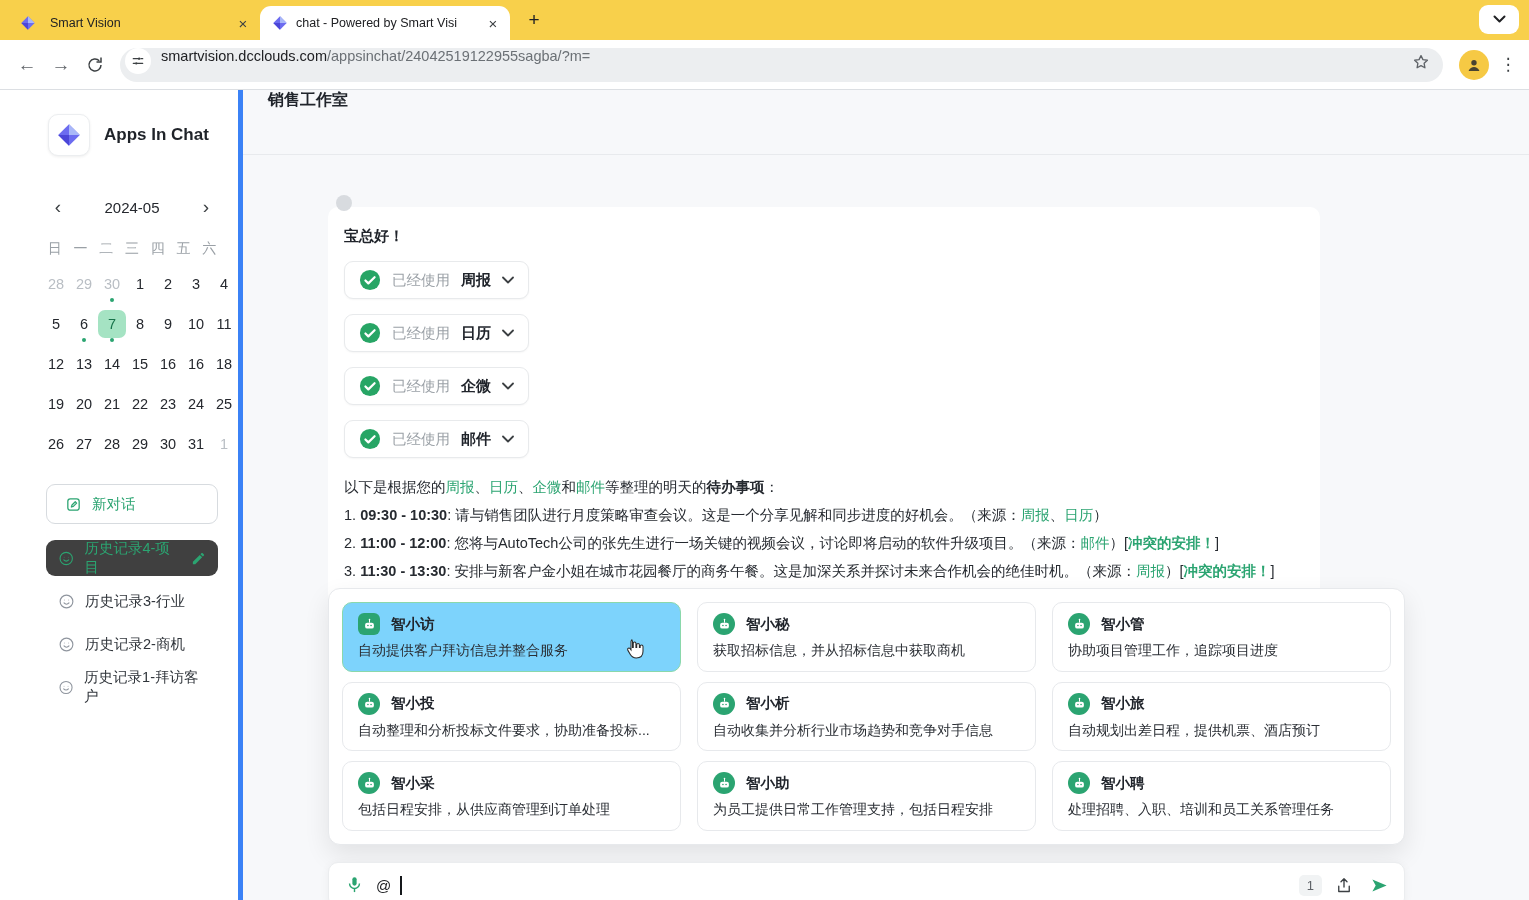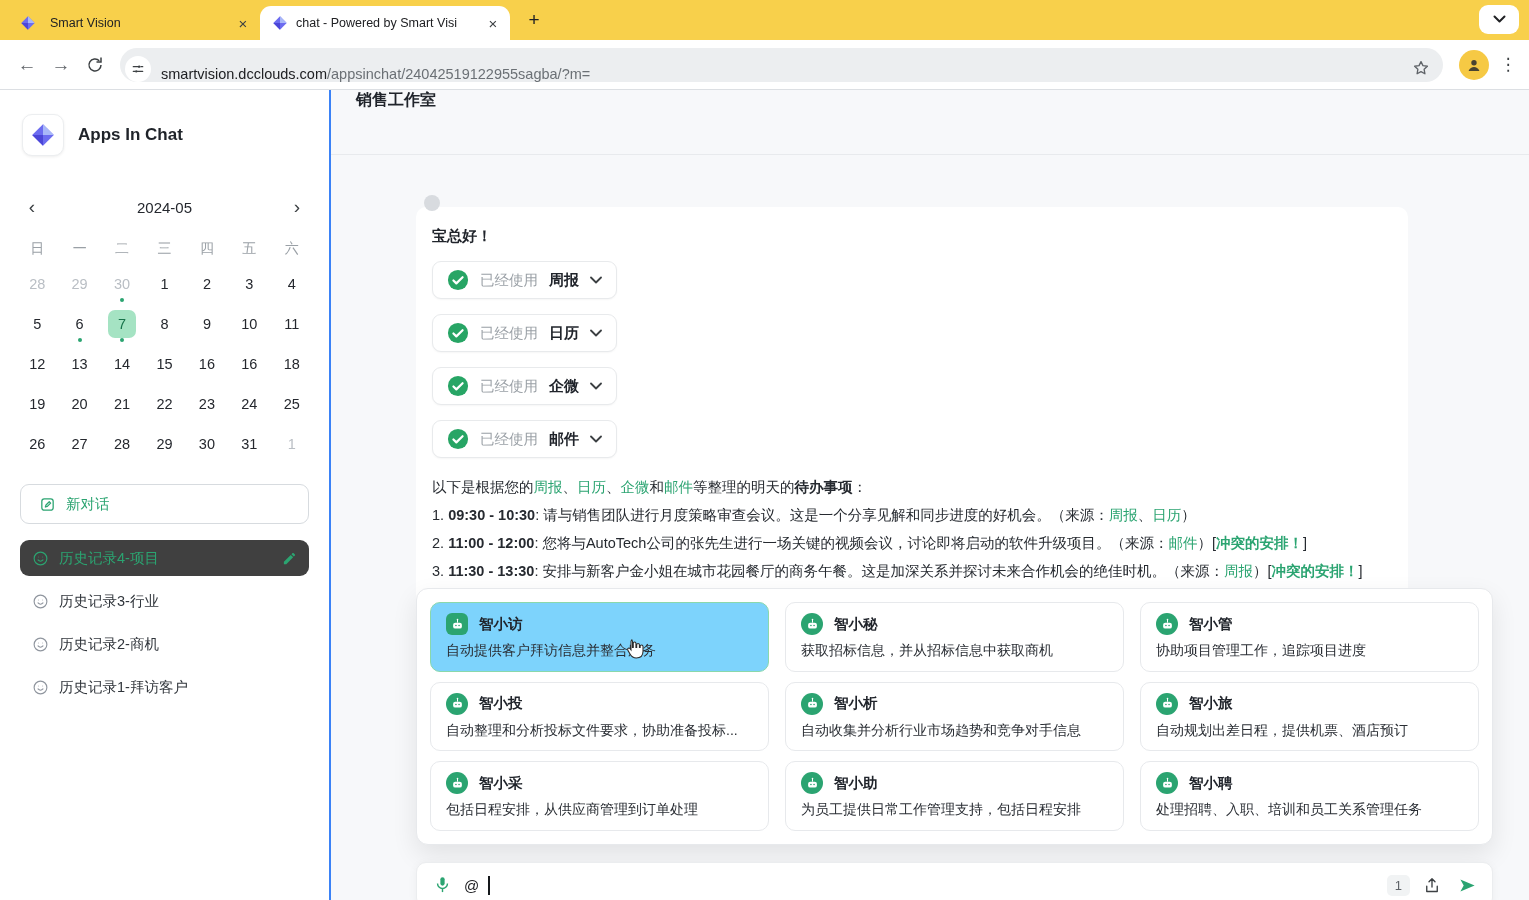--- a/index.html
+++ b/index.html
@@ -12,31 +12,31 @@
   .tab-inactive{width:252px;margin-left:8px;gap:14px;}
   .tab-active{width:250px;background:#fff;border-radius:11px 11px 0 0;}
   .favicon{width:16px;height:16px;flex:none;}
   .tab-title{flex:1;white-space:nowrap;overflow:hidden;}
   .tab-close{width:18px;height:18px;border-radius:50%;display:flex;align-items:center;justify-content:center;font-size:15px;color:#3C4043;flex:none;}
   .newtab-btn{width:28px;height:28px;margin:0 0 6px 10px;display:flex;align-items:center;justify-content:center;font-size:19px;color:#202124;}
   .tab-search-btn{margin-left:auto;margin-right:10px;margin-bottom:6px;width:40px;height:29px;background:#fff;border-radius:9px;display:flex;align-items:center;justify-content:center;}
 
   .toolbar{height:49px;background:#fff;display:flex;align-items:center;padding:0 10px;border-bottom:1px solid #DCDFE3;box-sizing:content-box;}
   .nav-btn{width:34px;height:34px;display:flex;align-items:center;justify-content:center;font-size:19px;color:#5F6368;flex:none;}
-  .urlbar{flex:1;height:34px;background:#ECEEF0;border-radius:17px;margin:0 8px;display:flex;align-items:flex-end;padding:0 8px 0 5px;min-width:0;}
+  .urlbar{flex:1;height:34px;background:#ECEEF0;border-radius:17px;margin:0 8px;display:flex;align-items:flex-start;padding:0 8px 0 5px;min-width:0;}
   .tune-btn{width:26px;height:26px;background:#fff;border-radius:50%;display:flex;align-items:center;justify-content:center;margin-right:10px;flex:none;}
   .url-text{font-size:14.5px;color:#202124;white-space:nowrap;overflow:hidden;flex:1;}
   .url-path{color:#6B7075;}
   .star-btn{width:28px;height:28px;display:flex;align-items:center;justify-content:center;flex:none;}
   .avatar{width:30px;height:30px;border-radius:50%;background:#F6C944;display:flex;align-items:center;justify-content:center;margin:0 8px;flex:none;}
   .kebab{font-size:17px;color:#3C4043;width:22px;text-align:center;flex:none;}
 
   
   .main{display:flex;height:810px;}
-  .sidebar{width:331px;flex:none;background:#fff;border-right:2px solid #3b82f6;box-sizing:border-box;}
+  .sidebar{width:243px;flex:none;background:#fff;border-right:5px solid #3b82f6;box-sizing:border-box;padding-left:26px;}
   .brand{display:flex;align-items:center;gap:14px;padding:24px 0 0 22px;}
   .brand-logo{width:40px;height:40px;border:1px solid #ECEEF0;border-radius:10px;box-shadow:0 1px 3px rgba(0,0,0,.07);display:flex;align-items:center;justify-content:center;background:#fff;}
   .brand-title{font-size:17px;font-weight:bold;color:#1F2329;}
 
   .calendar{padding:40px 16px 0;}
   .cal-head{display:flex;align-items:center;justify-content:space-between;padding:0 6px;font-size:15px;color:#25282E;}
   .cal-arrow{font-size:19px;color:#3C4043;width:20px;text-align:center;cursor:default;}
   .cal-weekdays{display:grid;grid-template-columns:repeat(7,1fr);margin-top:16px;}
   .wd{text-align:center;font-size:14px;color:#9AA0A6;height:28px;line-height:28px;}
   .cal-grid{display:grid;grid-template-columns:repeat(7,1fr);row-gap:8px;margin-top:6px;}

